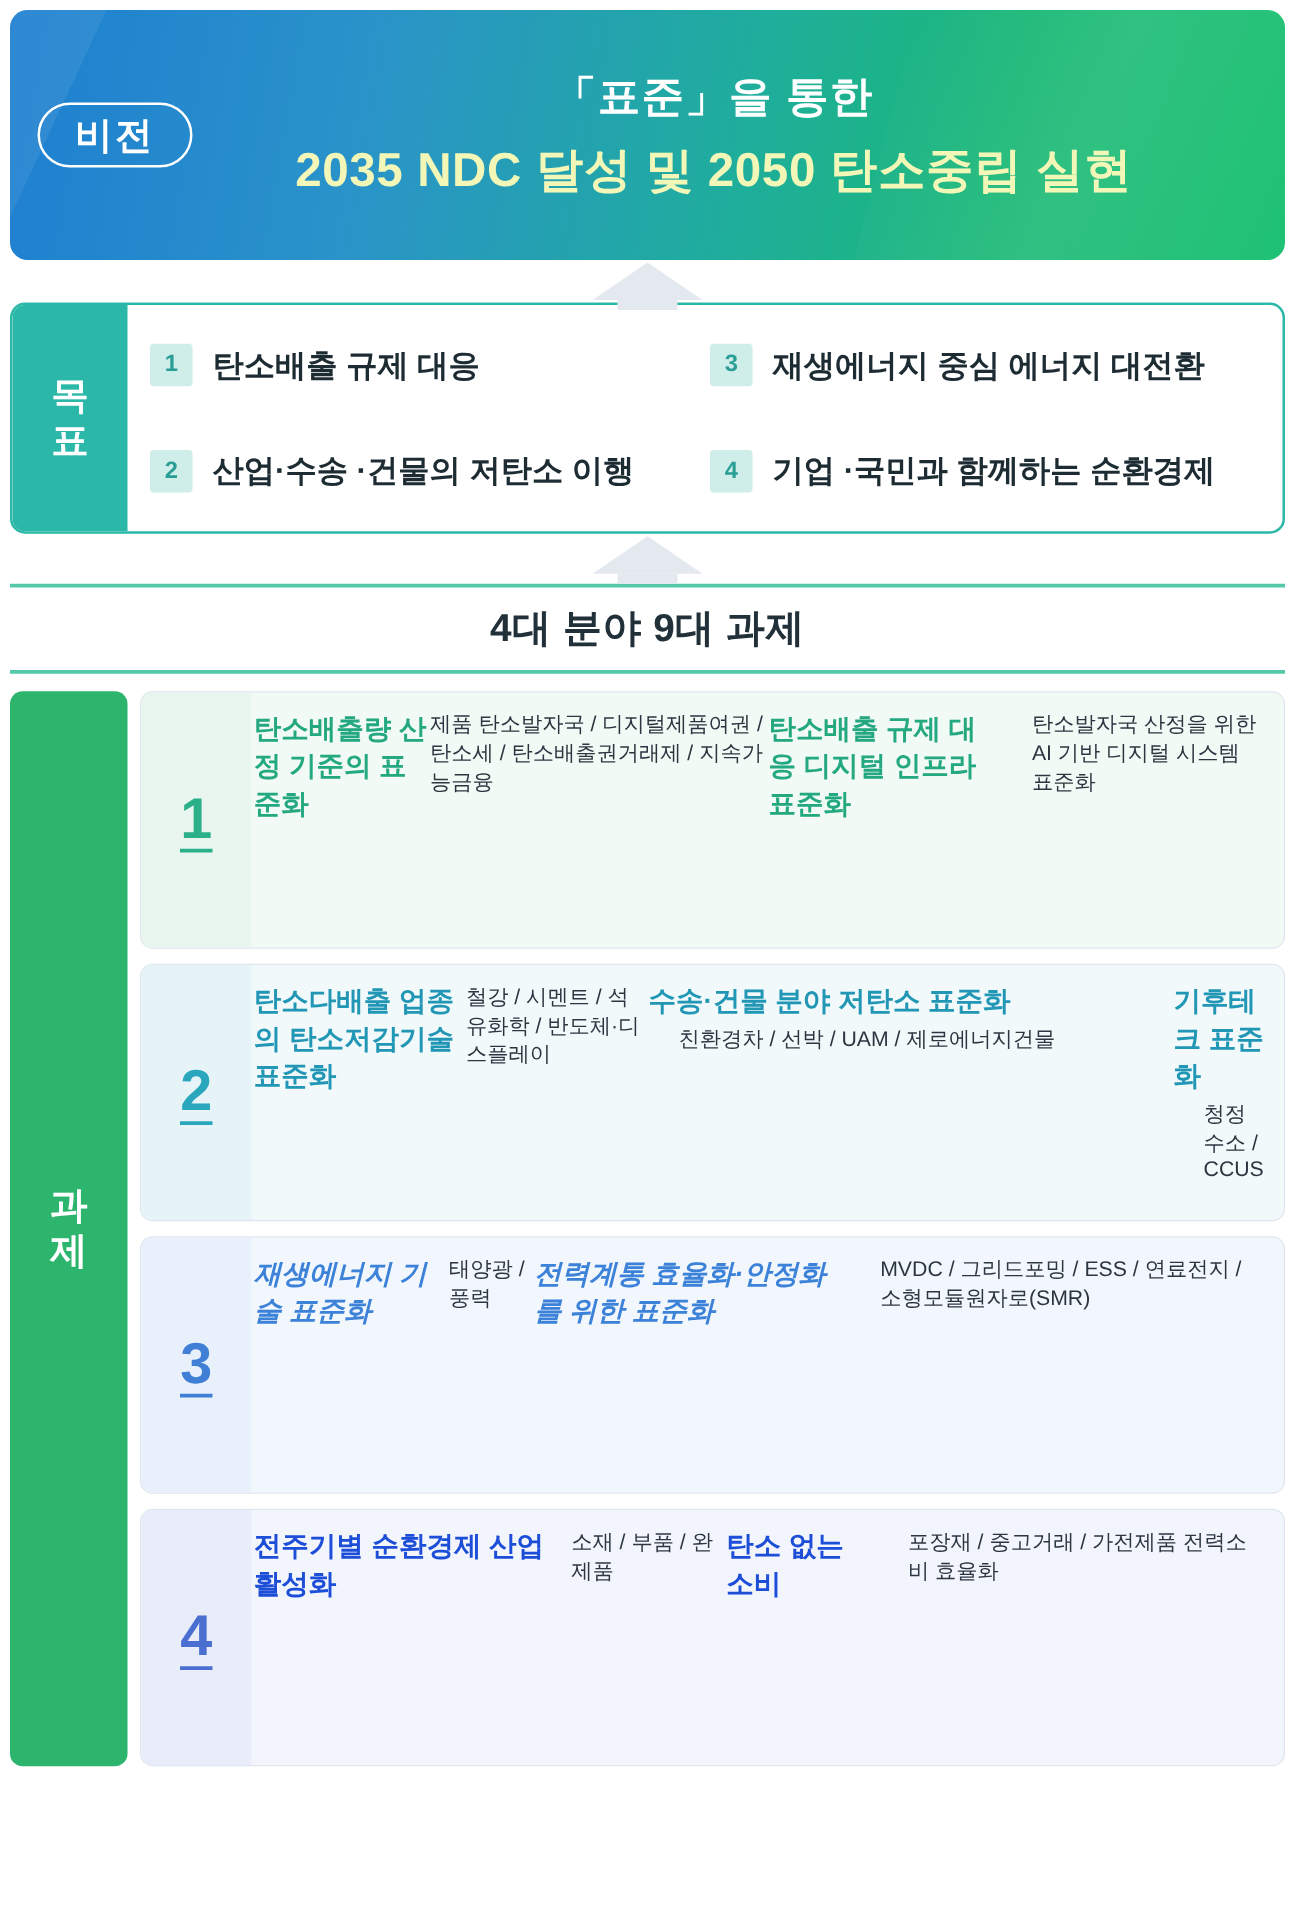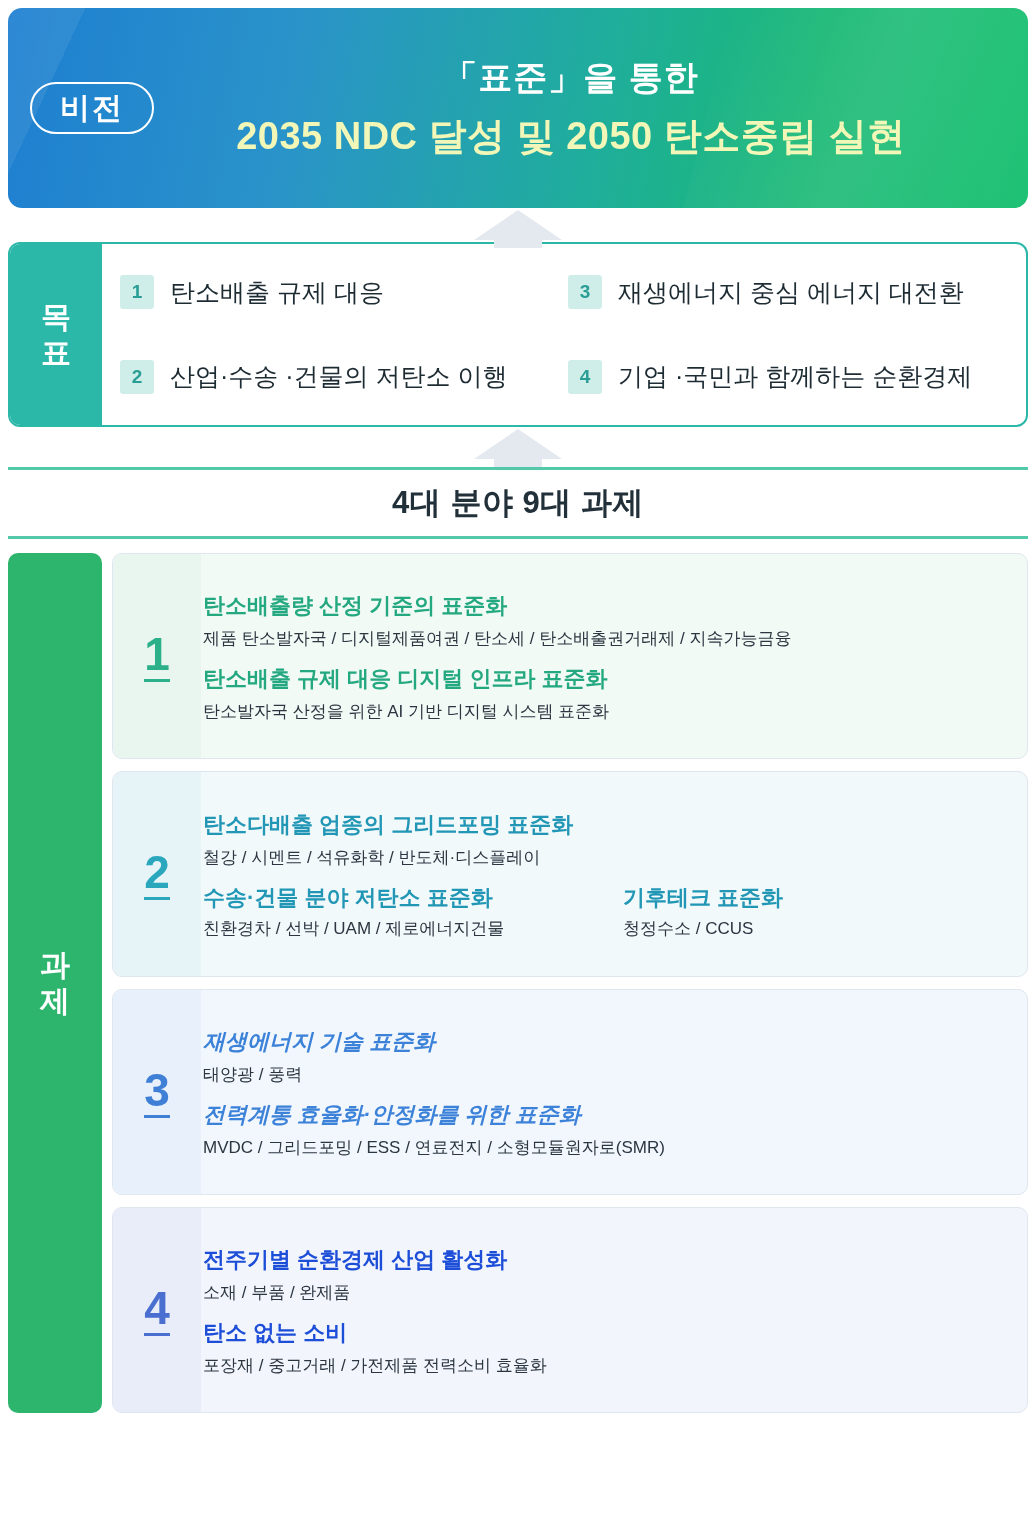--- a/index.html
+++ b/index.html
@@ -149,21 +149,21 @@
     font-size: 19px;
     font-weight: bold;
     display: flex;
     align-items: center;
     justify-content: center;
     border-radius: 3px;
     flex: none;
   }
   .goal-text {
     font-size: 25px;
-    font-weight: normal;
+    font-weight: bold;
     color: #1d2b33;
     white-space: nowrap;
   }
 
   
   .section-title-wrap {
     margin-top: 6px;
     border-top: 3px solid #53c9a9;
     border-bottom: 3px solid #53c9a9;
     height: 72px;
@@ -223,35 +223,35 @@
   }
   .task-num span {
     border-bottom: 3px solid currentColor;
     padding-bottom: 2px;
     line-height: 1;
   }
   .task-body {
     flex: 1;
     padding: 14px 16px 12px 2px;
     display: flex;
-    flex-direction: column;
+    flex-direction: row;
     justify-content: center;
     gap: 2px;
   }
   .tl-head {
     font-size: 22px;
     font-weight: bold;
     margin-bottom: 4px;
   }
   .tl-sub {
     font-size: 17px;
     color: #2b3640;
     margin-bottom: 12px;
   }
-  .tl-sub:last-child { margin-bottom: 0; }
+  .tl-sub:last-child { margin-bottom: 0; margin-left: 24px; }
   .row2 {
     display: flex;
   }
   .row2 .col-a { flex: 0 0 420px; }
   .row2 .col-b { flex: 1; }
 
   
   .c1 { background: #f2faf6; }
   .c1 .task-num { color: #2bb089; background: #e8f6ef; }
   .c1 .tl-head { color: #23a87f; }
@@ -338,21 +338,21 @@
           <div class="tl-head">탄소배출 규제 대응 디지털 인프라 표준화</div>
           <div class="tl-sub">탄소발자국 산정을 위한 AI 기반 디지털 시스템 표준화</div>
         </div>
       </div>
 
       <div class="task-card c2">
         <div class="task-num">
           <span>2</span>
         </div>
         <div class="task-body">
-          <div class="tl-head">탄소다배출 업종의 그리드포밍 표준화</div>
+          <div class="tl-head">탄소다배출 업종의 탄소저감기술 표준화</div>
           <div class="tl-sub">철강 / 시멘트 / 석유화학 / 반도체·디스플레이</div>
           <div class="row2">
             <div class="col-a">
               <div class="tl-head">수송·건물 분야 저탄소 표준화</div>
               <div class="tl-sub">친환경차 / 선박 / UAM / 제로에너지건물</div>
             </div>
             <div class="col-b">
               <div class="tl-head">기후테크 표준화</div>
               <div class="tl-sub">청정수소 / CCUS</div>
             </div>

